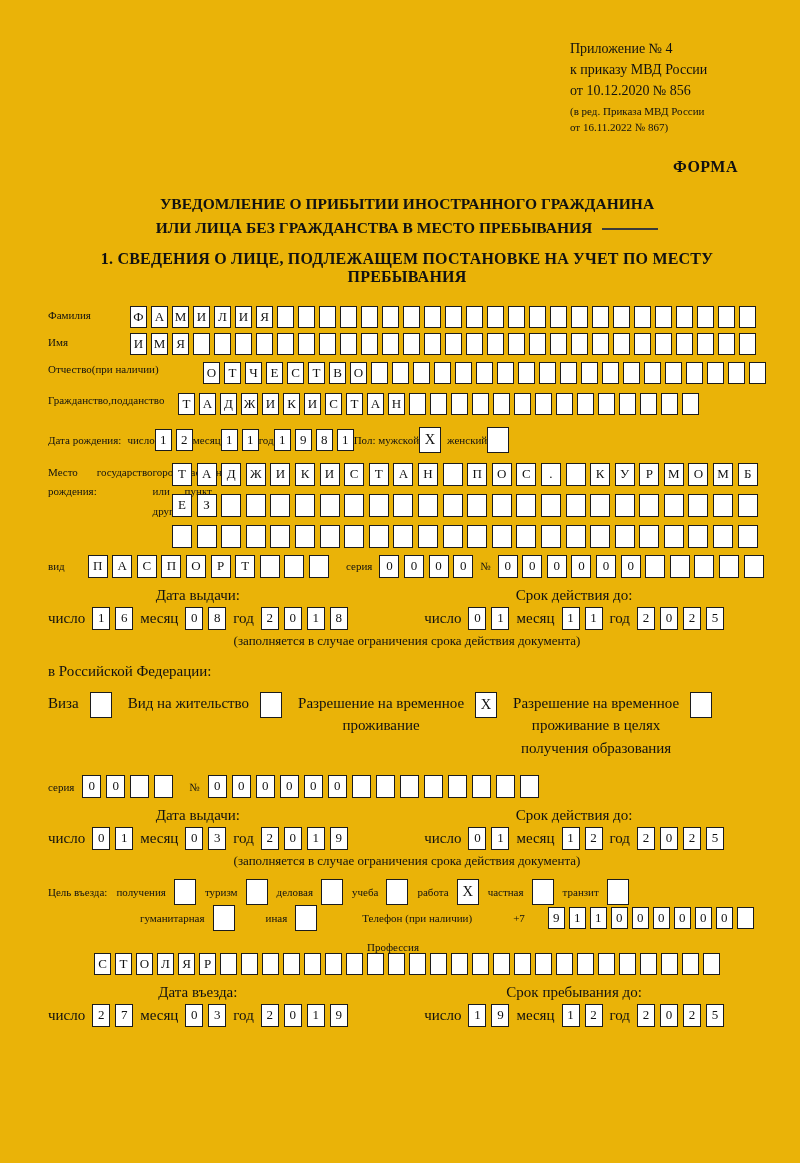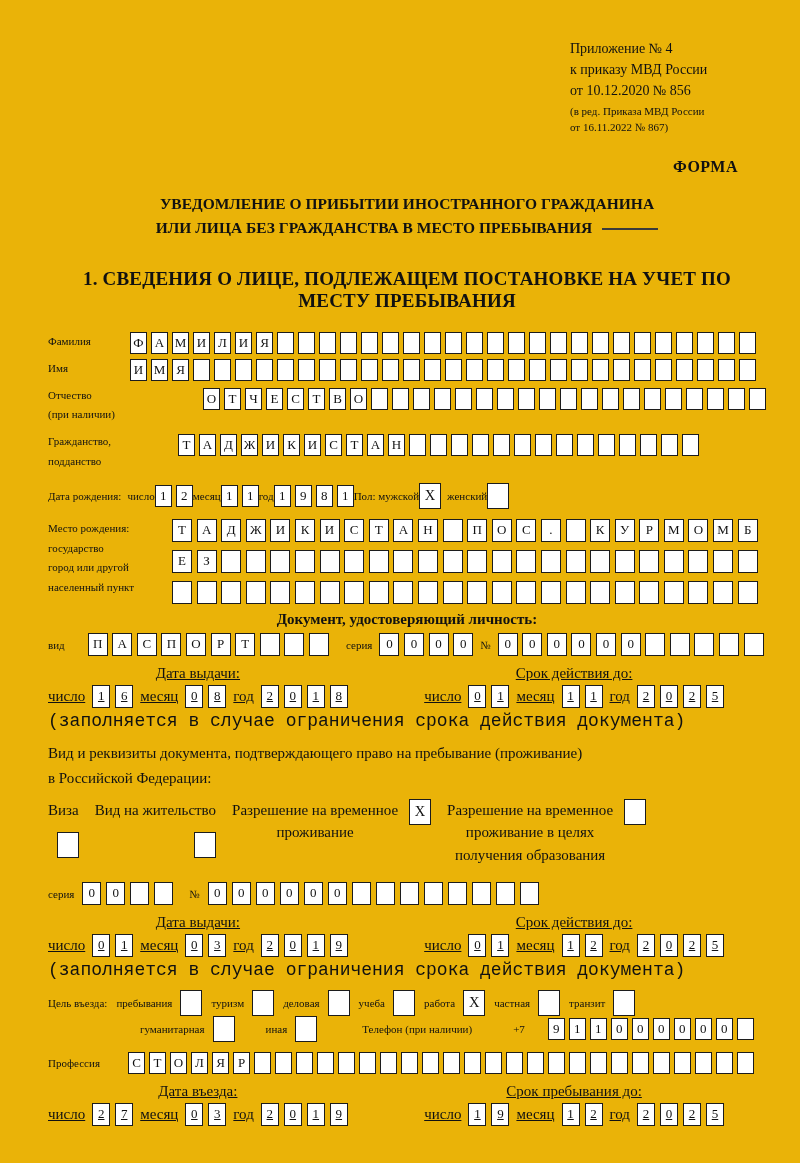--- a/index.html
+++ b/index.html
@@ -8,77 +8,77 @@
     padding:38px 34px 0 48px;
     font-family:"Liberation Serif","DejaVu Serif",serif;
     color:#111;background:#eab308;overflow:hidden;
   }
   
   .hdr{margin-left:auto;width:196px;font-size:14px;line-height:1.5;}
   .hdr .sub{font-size:11px;line-height:1.45;margin-top:3px;}
   .forma{text-align:right;font-weight:bold;font-size:16px;margin:22px 28px 16px 0;letter-spacing:.5px;}
   .title{text-align:center;font-weight:bold;font-size:15.5px;line-height:1.55;margin-top:2px;}
   .t-underline{display:inline-block;width:56px;border-bottom:2.2px solid #3a3a3a;margin-left:10px;transform:translateY(-3px);}
-  .sec1{text-align:center;font-weight:bold;font-size:19px;margin:28px 0 20px 0;letter-spacing:.2px;}
+  .sec1{text-align:center;font-weight:bold;font-size:16px;margin:10px 0 20px 0;letter-spacing:.2px;}
 
   .lbl{font-size:11px;}
   .row{display:flex;align-items:flex-start;}
   .cells{display:flex;gap:4px;}
   .cell{
     box-sizing:border-box;flex:0 0 auto;width:17px;height:22px;
     border:1.6px solid #1c1c1c;font-size:13px;line-height:19px;
     text-align:center;background:#fff;font-family:"Liberation Serif",serif;
   }
   .cells.wide{gap:4.6px;}
   .cells.wide .cell{width:20px;height:23px;line-height:20px;}
   .cb{
     box-sizing:border-box;display:inline-block;flex:0 0 auto;width:22px;height:26px;
     border:1.7px solid #1c1c1c;text-align:center;line-height:23px;font-size:14.5px;background:#fff;
   }
-  .lblcol{display:flex;flex-direction:column;}
+  .lblcol{display:flex;flex-direction:row;}
   .lblcol .lbl{line-height:1.78;}
 
   .name-row{margin-bottom:5px;}
   .name-row .lb{width:82px;flex:0 0 auto;padding-top:3px;}
   .pat-row .lb2{width:155px;flex:0 0 auto;}
   .cit-row .lb2{width:130px;flex:0 0 auto;}
   .pat-row,.cit-row{margin-bottom:7px;}
 
   .birth-row{align-items:center;margin:12px 0 10px 0;}
   .birth-row .bl{margin-right:6px;}
 
   .bp-row{margin-bottom:7px;}
   .bp-lbls{width:124px;flex:0 0 auto;}
   .bp-cellcol{display:flex;flex-direction:column;gap:8px;}
 
   .center-b{text-align:center;font-weight:bold;font-size:15px;margin:6px 0 5px 0;}
 
   .vid-row{align-items:center;gap:7px;margin-bottom:9px;}
 
-  .dates-row{display:flex;justify-content:space-between;padding-right:42px;margin-top:8px;text-decoration:underline;}
+  .dates-row{display:flex;justify-content:space-between;padding-right:42px;margin-top:8px;}
   .dgroup .dhead{text-align:center;font-size:15px;margin-bottom:3px;}
   .dline{display:flex;align-items:center;gap:7px;font-size:15px;}
   .dline .cells{gap:5px;}
   .dline .cell{width:18px;height:23px;line-height:20px;}
-  .note-r{text-align:left;font-size:18px;margin:3px 0 10px 0;font-family:Liberation Mono, monospace;}
+  .note-r{text-align:center;font-size:13px;margin:3px 0 10px 0;}
 
   .permit-line{font-size:15px;line-height:1.65;}
   .permit-opts{display:flex;align-items:flex-start;gap:16px;margin:8px 0 16px 0;}
   .popt{display:flex;align-items:flex-start;gap:11px;}
   .popt .plines{display:flex;flex-direction:column;text-align:center;font-size:15px;line-height:1.5;}
-  .popt.single{align-items:flex-end;flex-direction:column;}
+  .popt.single{align-items:flex-start;}
 
   .serial-row{align-items:center;gap:8px;margin-bottom:9px;}
   .serial-row .cells{gap:5px;}
   .serial-row .cell{width:19px;height:23px;line-height:20px;}
 
   .purpose1{align-items:center;gap:9px;margin:8px 0 0 0;}
   .purpose2{align-items:center;gap:23px;margin-bottom:10px;padding-left:92px;}
   .opt{display:flex;align-items:center;gap:8px;}
-  .prof-row{align-items:center;margin-bottom:9px;}
+  .prof-row{align-items:center;margin-bottom:9px;flex-direction:column;}
   .prof-row .lb{width:80px;flex:0 0 auto;}
 </style>
 </head>
 <body>
 
 <div class="page">
 
   <div class="hdr">
     <div>Приложение № 4</div>
     <div>к приказу МВД России</div>
@@ -349,21 +349,20 @@
           <span class="cell"></span>
           <span class="cell"></span>
           <span class="cell"></span>
           <span class="cell"></span>
           <span class="cell"></span>
           <span class="cell"></span>
         </span>
     </span>
   </div>
 
-  <div class="center-b">Документ, удостоверяющий личность:</div>
 
   <div class="row vid-row">
     <span class="lbl" style="margin-right:16px;">вид</span>
     <span class="cells wide">
         <span class="cell">П</span>
         <span class="cell">А</span>
         <span class="cell">С</span>
         <span class="cell">П</span>
         <span class="cell">О</span>
         <span class="cell">Р</span>
@@ -436,21 +435,20 @@
             <span class="cell">2</span>
             <span class="cell">0</span>
             <span class="cell">2</span>
             <span class="cell">5</span>
           </span>
       </div>
     </div>
   </div>
   <div class="note-r">(заполняется в случае ограничения срока действия документа)</div>
 
-  <div class="permit-line">Вид и реквизиты документа, подтверждающего право на пребывание (проживание)</div>
   <div class="permit-line">в Российской Федерации:</div>
 
   <div class="permit-opts">
     <div class="popt single">
       <span class="plines">
           <span>Виза</span>
         </span>
       <span class="cb"></span>
     </div>
     <div class="popt single">
@@ -547,21 +545,21 @@
             <span class="cell">5</span>
           </span>
       </div>
     </div>
   </div>
   <div class="note-r">(заполняется в случае ограничения срока действия документа)</div>
 
   <div class="row purpose1">
     <span class="lbl">Цель въезда:</span>
     <span class="opt">
-      <span class="lbl">пребывания</span>
+      <span class="lbl">получения</span>
       <span class="cb"></span>
     </span>
     <span class="opt">
       <span class="lbl">туризм</span>
       <span class="cb"></span>
     </span>
     <span class="opt">
       <span class="lbl">деловая</span>
       <span class="cb"></span>
     </span>

